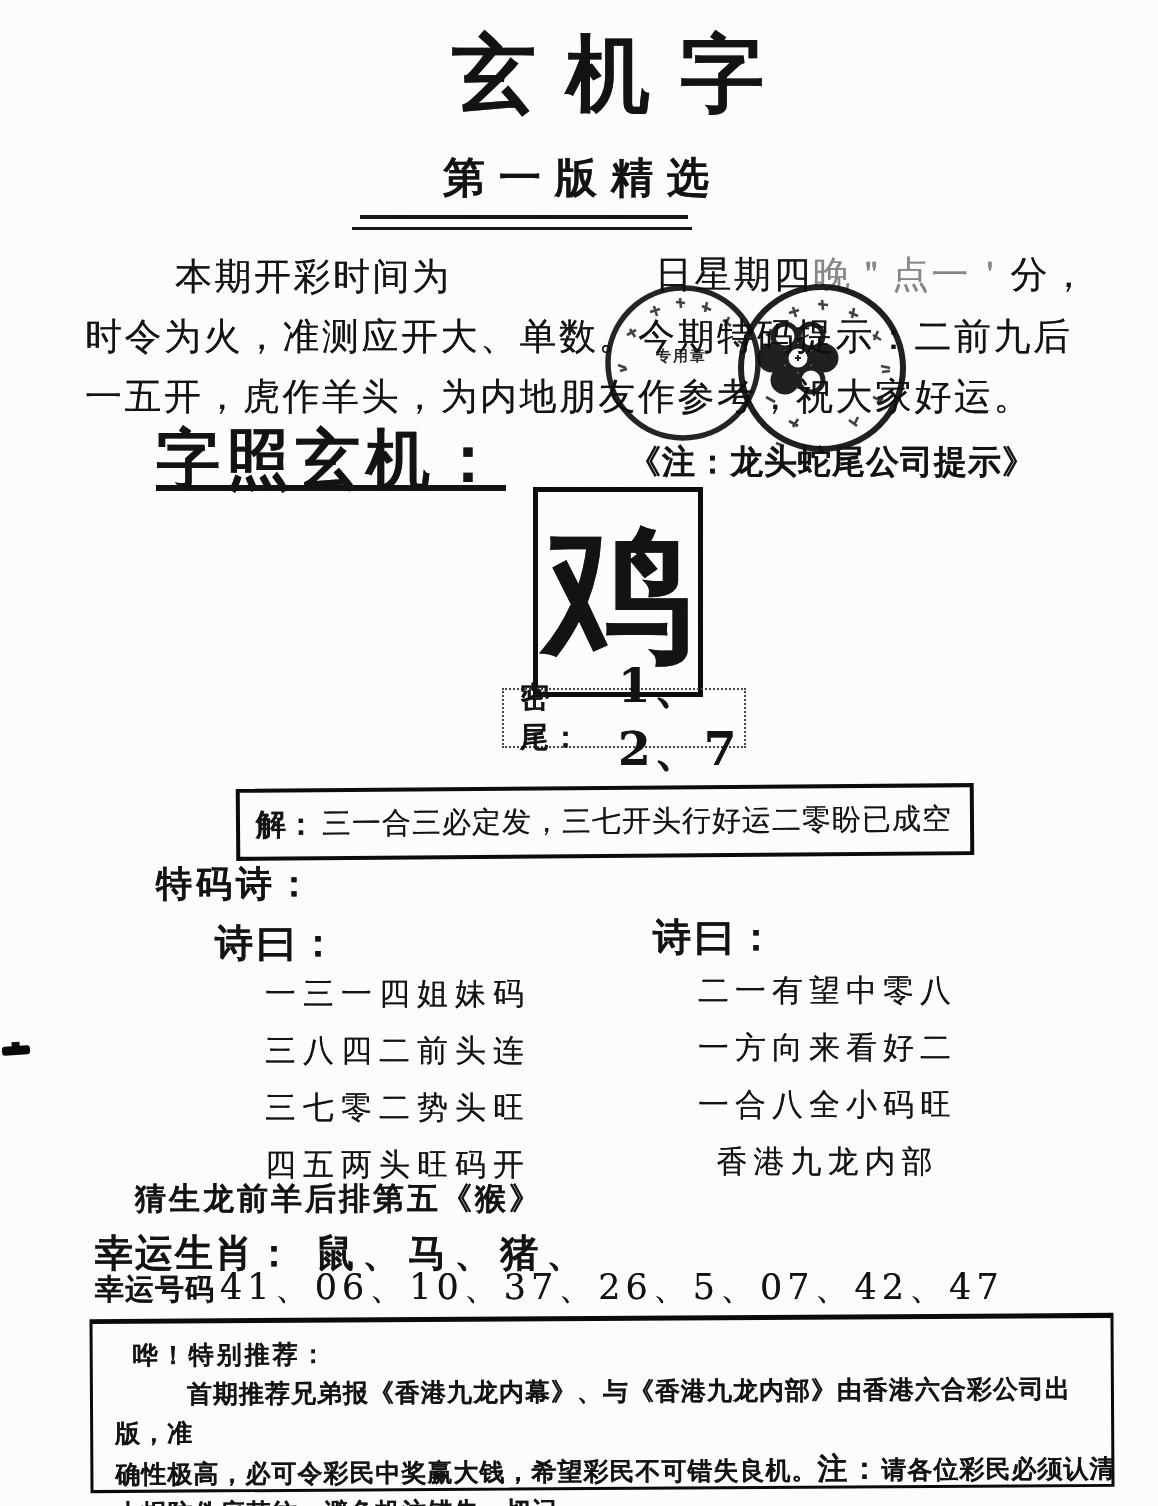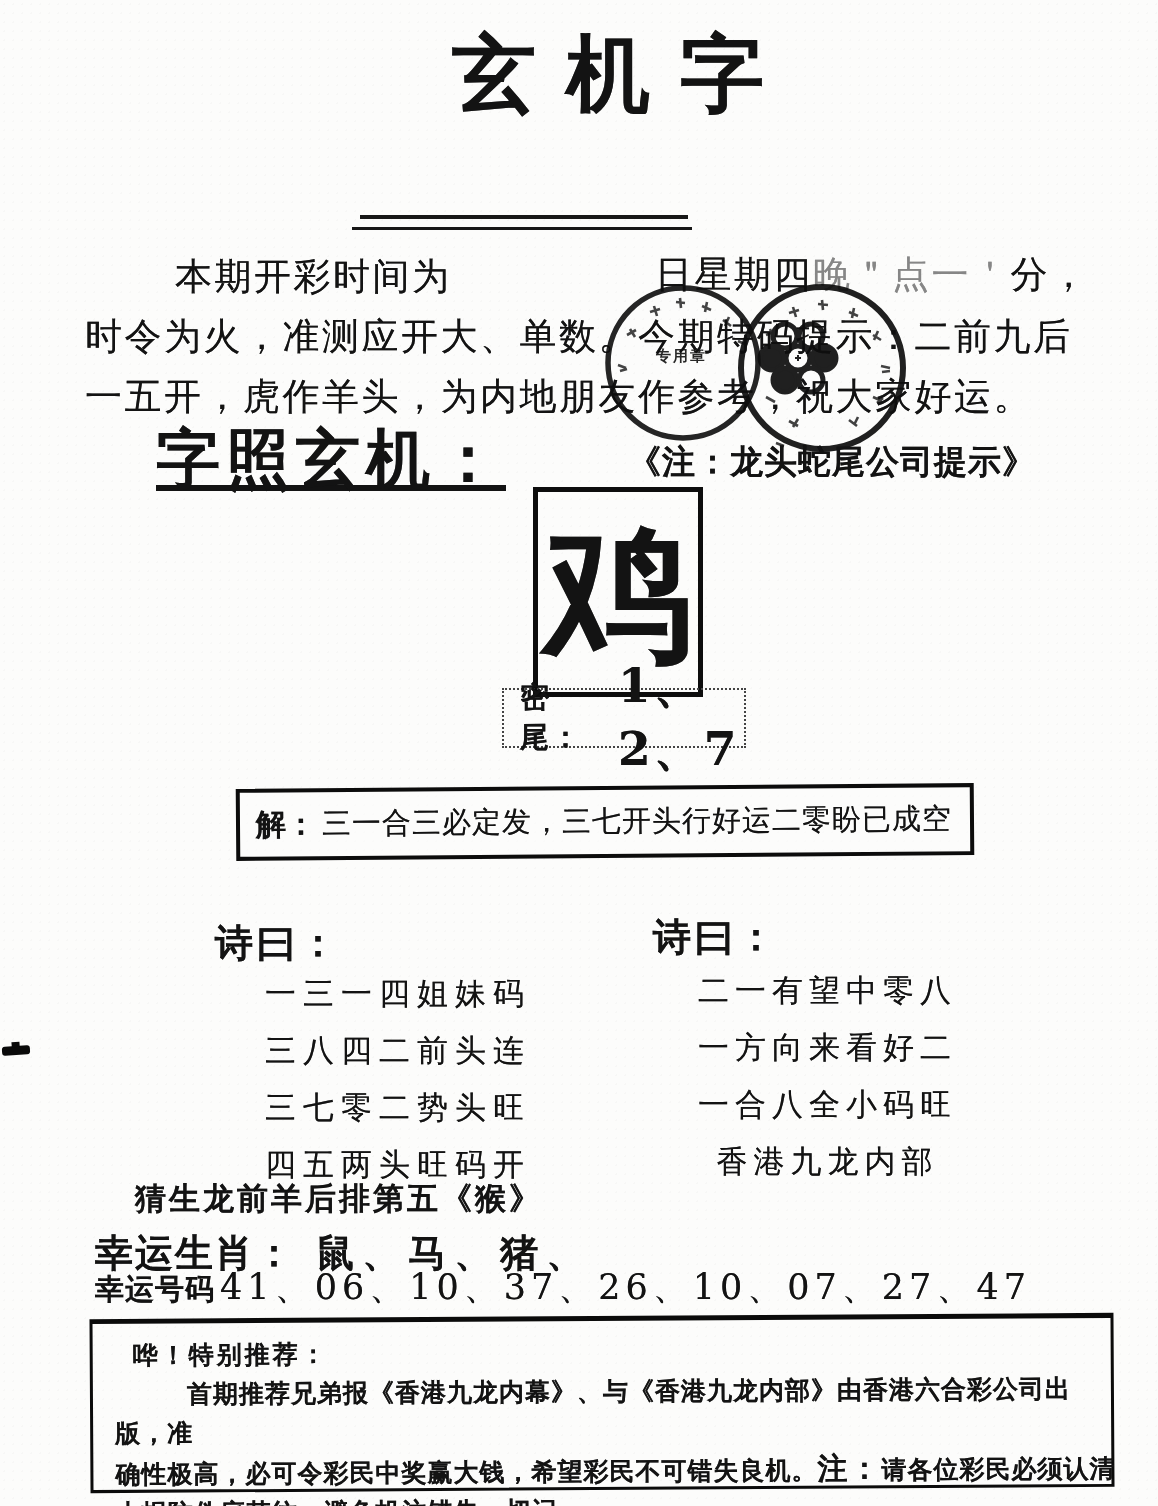--- a/index.html
+++ b/index.html
@@ -60,20 +60,21 @@
   .ink-mark{position:absolute;left:2px;top:1046px;width:28px;height:9px;background:#0a0a0a;
     border-radius:3px;transform:rotate(-4deg);}
   .ink-mark:after{content:"";position:absolute;left:10px;top:-4px;width:8px;height:5px;background:#0a0a0a;}
 </style>
 </head>
 <body>
 
 <div class="page">
 
   <div class="abs ink title" style="left:452px;top:18px;">玄机字</div>
+  <div class="abs ink subtitle" style="left:443px;top:150px;">第一版精选</div>
   <div class="rule" style="left:360px;top:215px;width:328px;height:4px;"></div>
   <div class="rule" style="left:352px;top:227px;width:340px;height:3px;"></div>
 
   <div class="abs ink para" style="left:175px;top:252px;">本期开彩时间为</div>
   <div class="abs ink para" style="left:655px;top:250px;">
     <span>日星期四</span><span class="faint">晚＂点一＇</span><span>分，</span>
   </div>
   <div class="abs ink para" style="left:85px;top:312px;">时令为火，准测应开大、单数。今期特码提示：二前九后</div>
   <div class="abs ink para" style="left:85px;top:372px;">一五开，虎作羊头，为内地朋友作参考，祝大家好运。</div>
 
@@ -132,20 +133,21 @@
   <div class="tail-box">
     <span class="lbl ink">密尾：</span>
     <span class="val ink">1、2、7</span>
   </div>
 
   <div class="solve-box">
     <span class="lbl ink">解：</span>
     <span class="txt ink">三一合三必定发，三七开头行好运二零盼已成空</span>
   </div>
 
+  <div class="abs ink poem-heading" style="left:156px;top:860px;">特码诗：</div>
   <div class="abs ink poem-title" style="left:215px;top:918px;">诗曰：</div>
   <div class="abs ink poem-title" style="left:653px;top:912px;">诗曰：</div>
 
   <div class="abs ink poem" style="left:265px;top:965px;">
     <div>一三一四姐妹码</div>
     <div>三八四二前头连</div>
     <div>三七零二势头旺</div>
     <div>四五两头旺码开</div>
   </div>
 
@@ -158,21 +160,21 @@
 
   <div class="abs ink foot-line1" style="left:95px;top:1178px;">猜生龙前羊后排第五《猴》</div>
 
   <div class="abs ink foot-line2" style="left:95px;top:1228px;">
     <span>幸运生肖：</span>
     <span class="vals">鼠、马、猪、</span>
   </div>
 
   <div class="abs ink" style="left:95px;top:1264px;">
     <span class="foot-line3-label">幸运号码</span>
-    <span class="foot-line3-nums">41、06、10、37、26、10、07、27、47</span>
+    <span class="foot-line3-nums">41、06、10、37、26、5、07、42、47</span>
   </div>
 
   <div class="notice-box ink">
     <div class="l1">哗！特别推荐：</div>
     <div class="l2">首期推荐兄弟报《香港九龙内幕》、与《香港九龙内部》由香港六合彩公司出版，准</div>
     <div class="l3">
       <span>确性极高，必可令彩民中奖赢大钱，希望彩民不可错失良机。</span><span class="note-strong">注：</span><span>请各位彩民必须认清</span>
     </div>
     <div class="l4">本报防伪底花纹，避免投注错失，切记。</div>
   </div>

